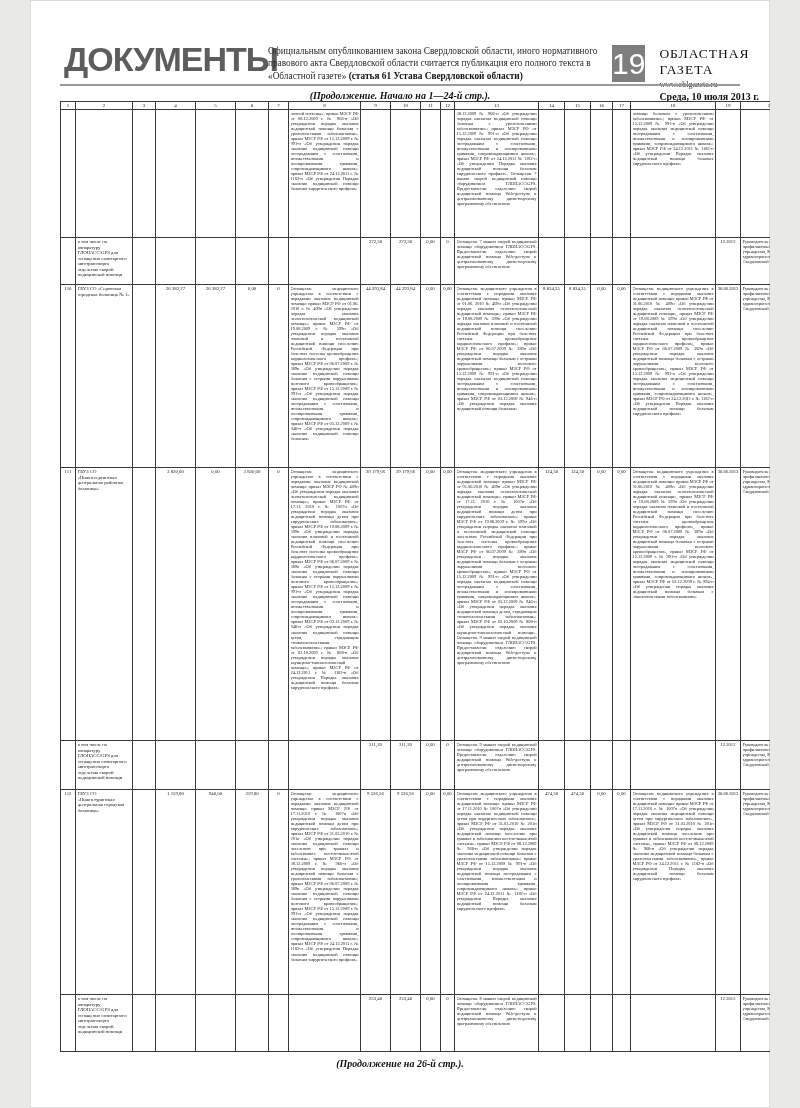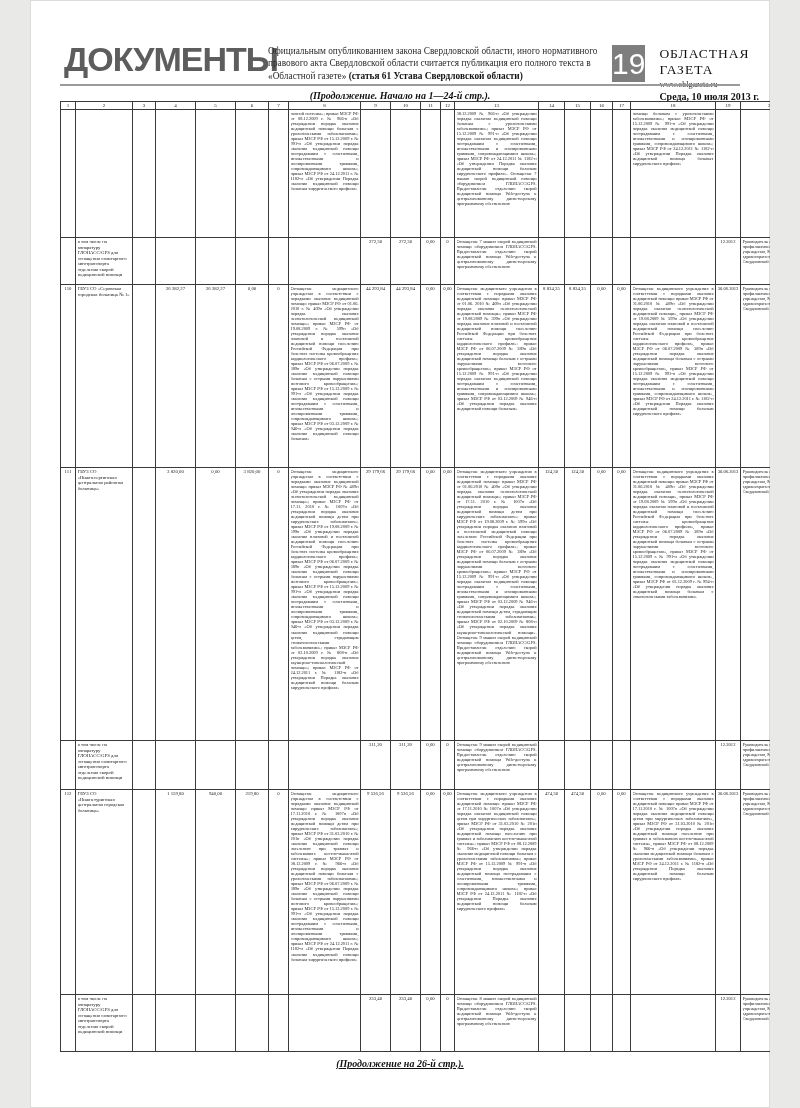--- a/index.html
+++ b/index.html
@@ -19,21 +19,21 @@
         font-family:"Liberation Sans",sans-serif;font-size:30px;line-height:37px;
         text-align:center;}
   .paper-meta{margin-left:14px;padding-top:1px;}
   .paper-name{font-family:"Liberation Serif",serif;font-size:13.5px;letter-spacing:1px;color:#121212;}
   .paper-site{font-size:8px;color:#2a2a2a;margin-top:2px;}
   .paper-date{font-size:10px;font-weight:bold;color:#111;margin-top:2px;}
   .rule{position:absolute;top:84px;left:30px;right:30px;height:2px;background:#9a9a9a;}
   .cont-note{position:absolute;left:0;width:100%;text-align:center;
         font-size:10px;font-weight:bold;font-style:italic;color:#111;}
   .cont-top{top:90px;}
-  .cont-bottom{top:1058px;text-decoration:underline;}
+  .cont-bottom{top:1058px;}
   
   table.doc-table{position:absolute;top:101px;left:30px;width:740px;
         border-collapse:collapse;table-layout:fixed;}
   .doc-table td{border:0.5px solid #3a3a3a;vertical-align:top;padding:1px 1.5px;
         overflow:hidden;word-wrap:break-word;}
   .doc-table tr.rh td{height:7px;font-size:5px;line-height:7px;text-align:center;padding:0;}
   .cb{overflow:hidden;}
   .r0 .cb{height:125px}.r1 .cb{height:44px}.r2 .cb{height:180px}
   .r3 .cb{height:270px}.r4 .cb{height:46px}.r5 .cb{height:202px}.r6 .cb{height:54px}
   

